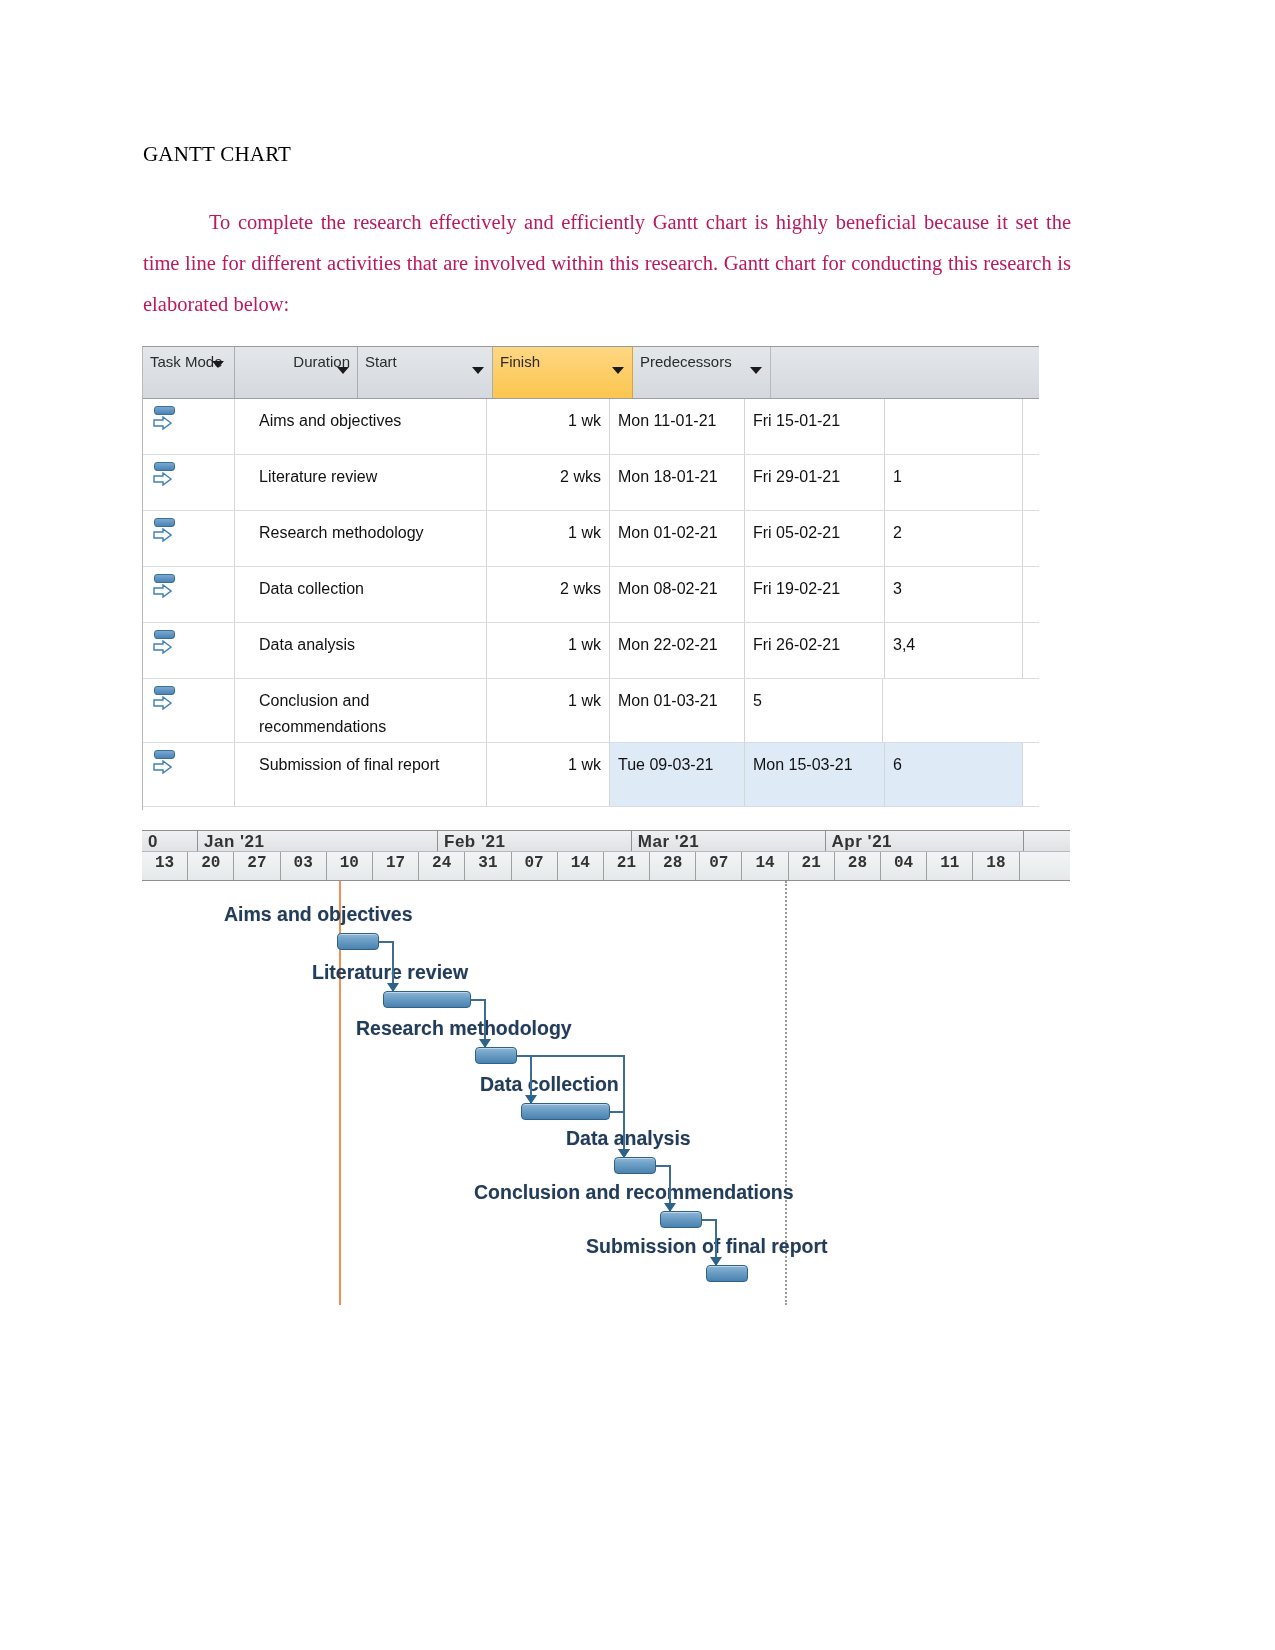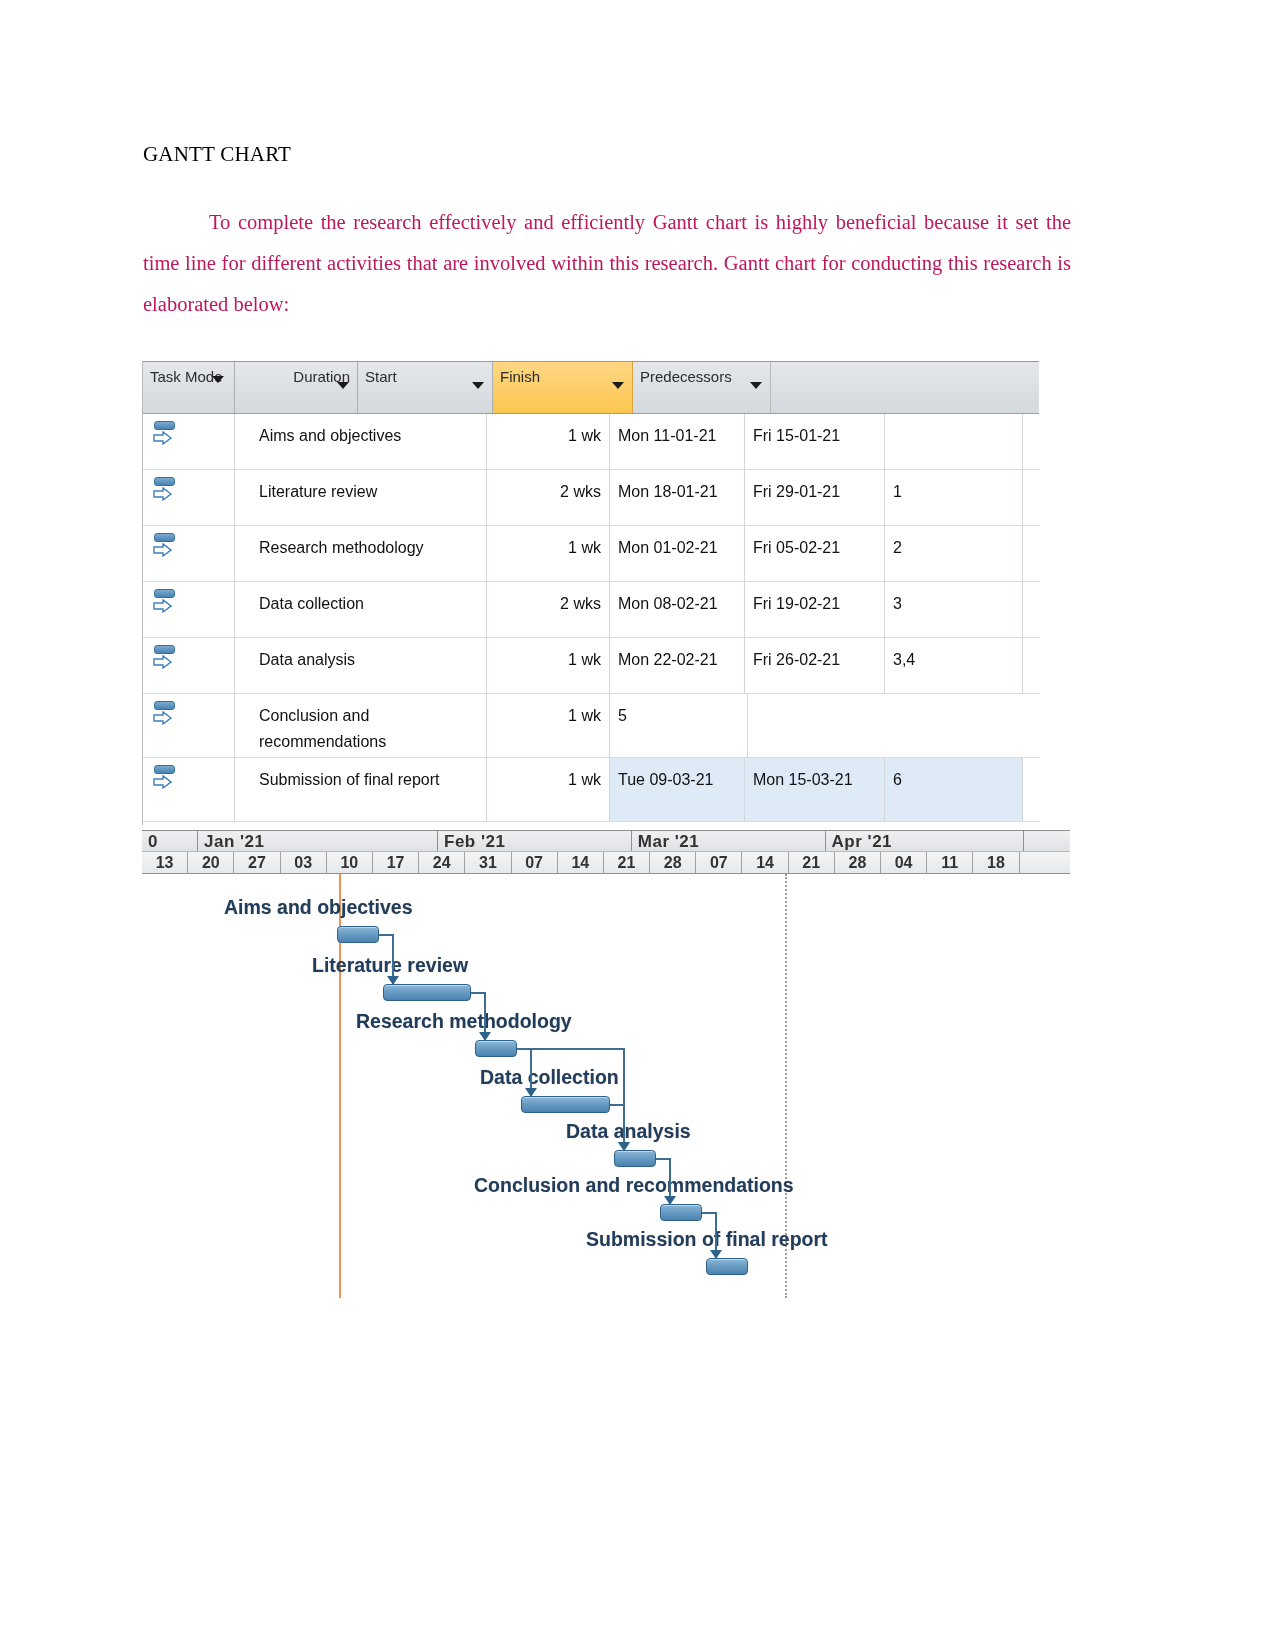--- a/index.html
+++ b/index.html
@@ -30,21 +30,20 @@
   }
 
   
   .project-grid {
     position:absolute; left:142px; top:346px;
     width:897px; height:464px;
     background:#fff;
     border-left:1px solid #b9b9b9;
     border-top:1px solid #9a9a9a;
     font-family:"Liberation Sans", sans-serif;
-    margin-top:15px;
   }
   .grid-header {
     display:flex; height:52px;
     background:linear-gradient(to bottom,#e4e7ea 0%,#d4d9de 100%);
     border-bottom:1px solid #9aa0a6;
   }
   .hcell {
     position:relative;
     border-right:1px solid #a8aeb4;
     padding:6px 7px 0 7px;
@@ -100,23 +99,24 @@
     font-family:"Liberation Sans", sans-serif;
   }
   .tl-months, .tl-weeks { display:flex; }
   .tl-months {
     height:22px;
     background:linear-gradient(to bottom,#eef0f2 0%,#e0e3e6 100%);
     border-top:1px solid #909090;
     border-bottom:1px solid #b5b9bd;
   }
   .tl-weeks {
-    height:22px;
+    height:29px;
     background:linear-gradient(to bottom,#f2f4f5 0%,#e6e9eb 100%);
     border-bottom:1px solid #8d9195;
+    font-family:Liberation Mono, monospace;
   }
   .mcell {
     border-right:1px solid #8e9296;
     font-size:17px; color:#333; font-weight:bold;
     padding:0 0 0 6px; line-height:21px; overflow:hidden;
     letter-spacing:.5px;
   }
   .wcell {
     border-right:1px solid #9da1a5;
     font-size:16px; color:#333; font-weight:bold;
@@ -239,20 +239,21 @@
           <div class="rcell c4">Mon 22-02-21</div>
           <div class="rcell c5">Fri 26-02-21</div>
           <div class="rcell c6">3,4</div>
         </div>
         <div class="grid-row" style="height: 64px;">
           <div class="rcell mode c1"><span class="tmicon"><span class="bar"></span><svg class="arrow" viewBox="0 0 19 14">
                 <path d="M1 4 H10 V1 L18 7 L10 13 V10 H1 Z" fill="#ffffff" stroke="#3f7fba" stroke-width="1.4"></path>
               </svg></span></div>
           <div class="rcell name c2">Conclusion and recommendations</div>
           <div class="rcell c3">1 wk</div>
+          <div class="rcell c4">Mon 01-03-21</div>
           <div class="rcell c6">5</div>
         </div>
         <div class="grid-row" style="height: 64px;">
           <div class="rcell mode c1"><span class="tmicon"><span class="bar"></span><svg class="arrow" viewBox="0 0 19 14">
                 <path d="M1 4 H10 V1 L18 7 L10 13 V10 H1 Z" fill="#ffffff" stroke="#3f7fba" stroke-width="1.4"></path>
               </svg></span></div>
           <div class="rcell name c2">Submission of final report</div>
           <div class="rcell c3">1 wk</div>
           <div class="rcell c4 sel">Tue 09-03-21</div>
           <div class="rcell c5 sel">Mon 15-03-21</div>

